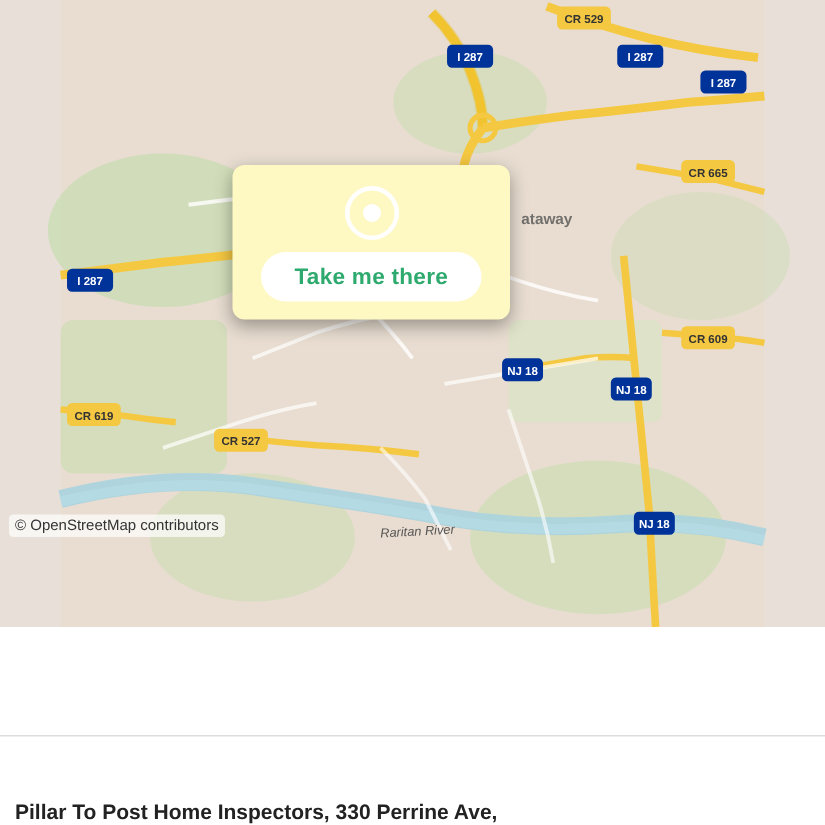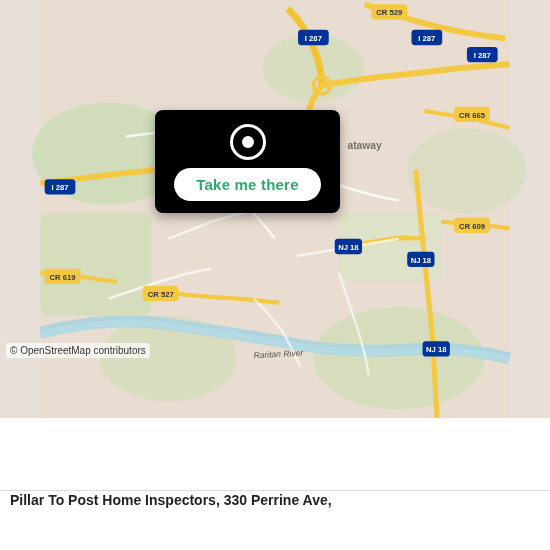--- a/index.html
+++ b/index.html
@@ -20,21 +20,21 @@
       width: 100%;
       height: 100%;
     }
 
     
     .popup-card {
       position: absolute;
       top: 110px;
       left: 155px;
       width: 185px;
-      background: #000000;
+      background: #fef9c3;
       border-radius: 8px;
       display: flex;
       flex-direction: column;
       align-items: center;
       padding-bottom: 12px;
       box-shadow: 0 4px 12px rgba(0,0,0,0.35);
     }
 
     .popup-pin {
       margin-top: 14px;
@@ -83,21 +83,21 @@
 
     
     .bottom-bar {
       position: absolute;
       bottom: 0;
       left: 0;
       width: 550px;
       height: 60px;
       background: #ffffff;
       display: flex;
-      align-items: flex-start;
+      align-items: flex-end;
       justify-content: space-between;
       padding: 0 14px 0 10px;
       border-top: 1px solid #ddd;
     }
 
     .bottom-bar-text {
       flex: 1;
     }
 
     .bottom-bar-title {

